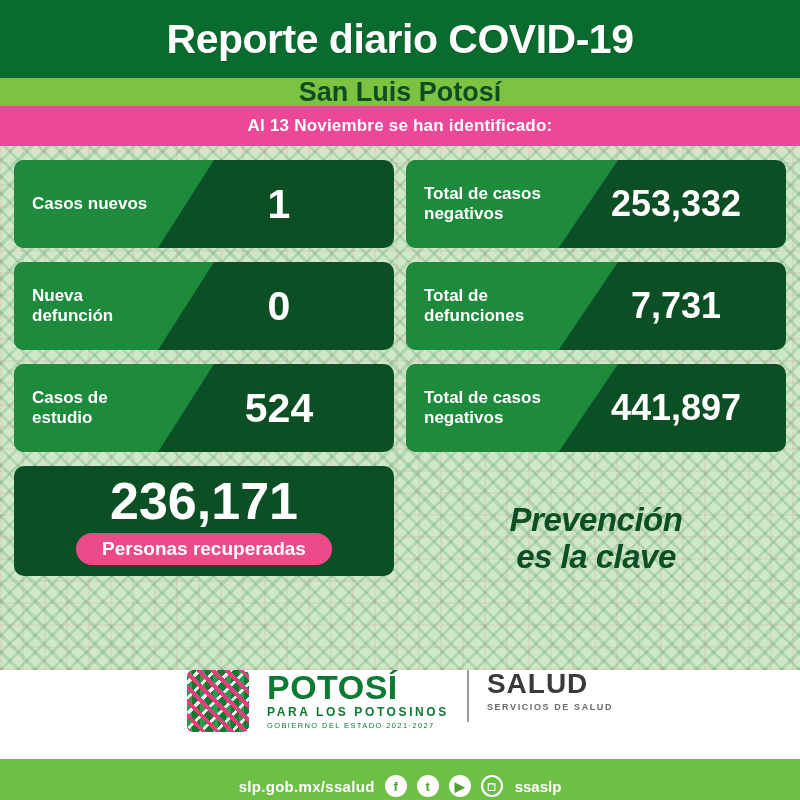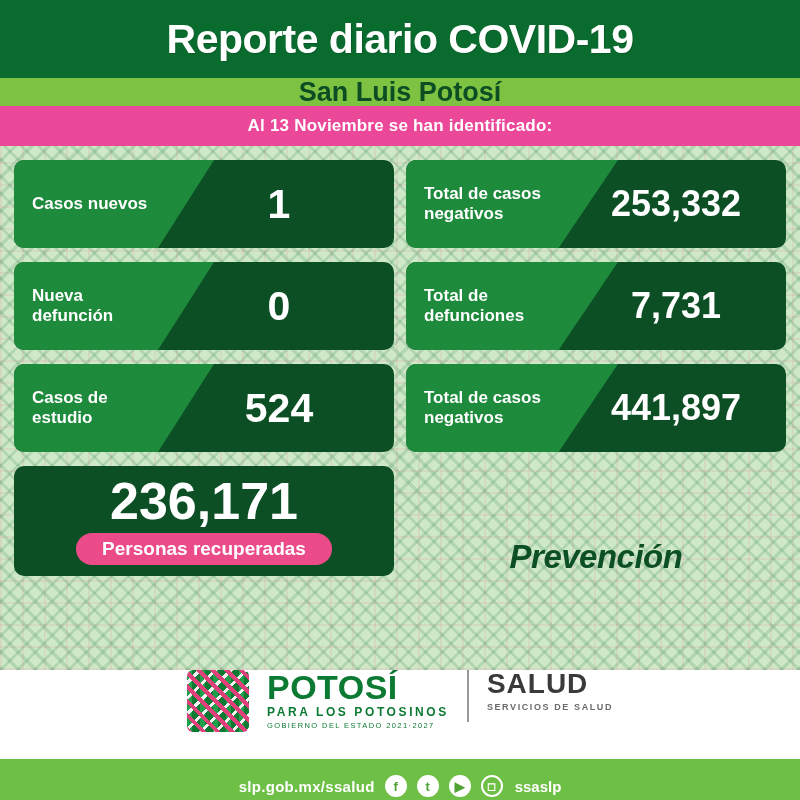--- a/index.html
+++ b/index.html
@@ -288,20 +288,21 @@
 
     </div>
 
     <div class="bottom-row">
       <div class="recovered">
         <div class="big">236,171</div>
         <div class="pinkbar">Personas recuperadas</div>
       </div>
       <div class="prevention">
         <span>Prevención</span>
+        <span>es la clave</span>
       </div>
     </div>
 
   </div>
 
   <div class="footer-white">
     <div class="logo-mark"></div>
     <div class="logo-text">
       <div class="potosi">POTOSÍ</div>
       <div class="para">PARA LOS POTOSINOS</div>

